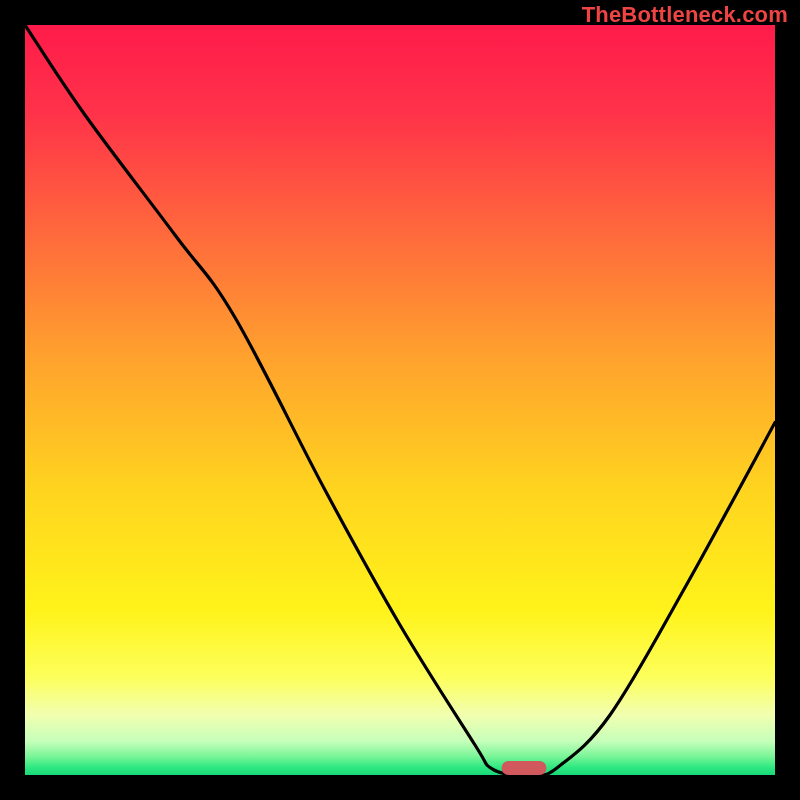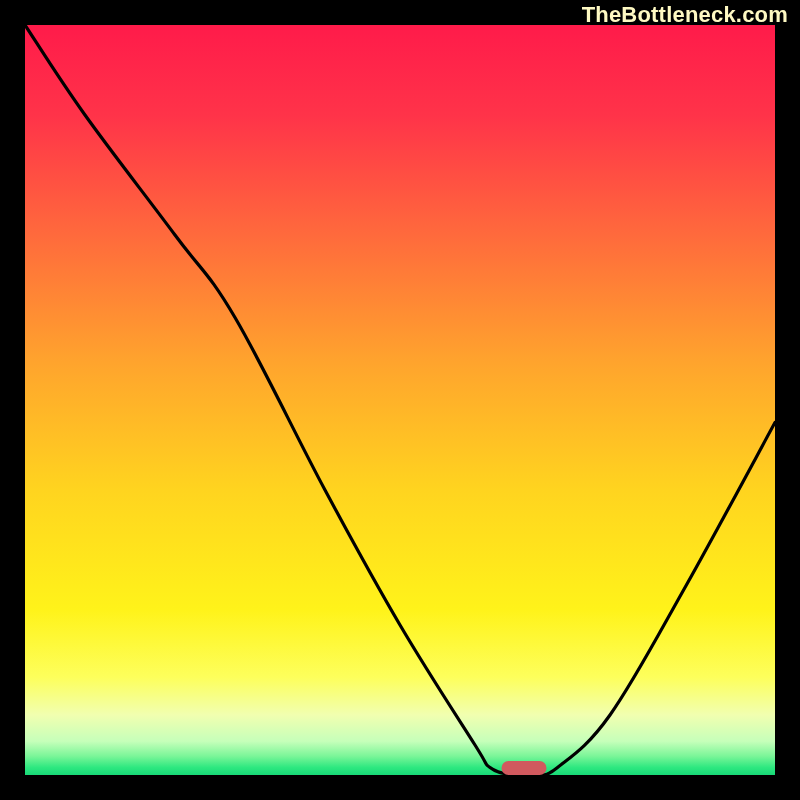--- a/index.html
+++ b/index.html
@@ -48,21 +48,21 @@
     background: #d1595e;
     transform: translate(-50%, -50%);
   }
   .watermark {
     position: absolute;
     top: 2px;
     right: 12px;
     font-family: Arial, Helvetica, sans-serif;
     font-size: 22px;
     font-weight: 600;
-    color: #fef9c3;
+    color: #ef4444;
     letter-spacing: 0.2px;
   }
 </style>
 </head>
 <body>
 
 <div class="frame">
   <div class="watermark">TheBottleneck.com</div>
 
   <div class="plot">

